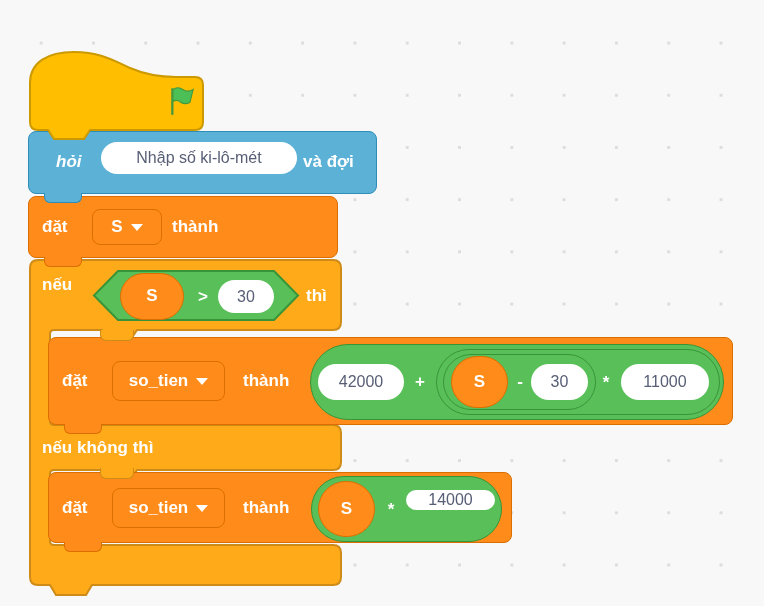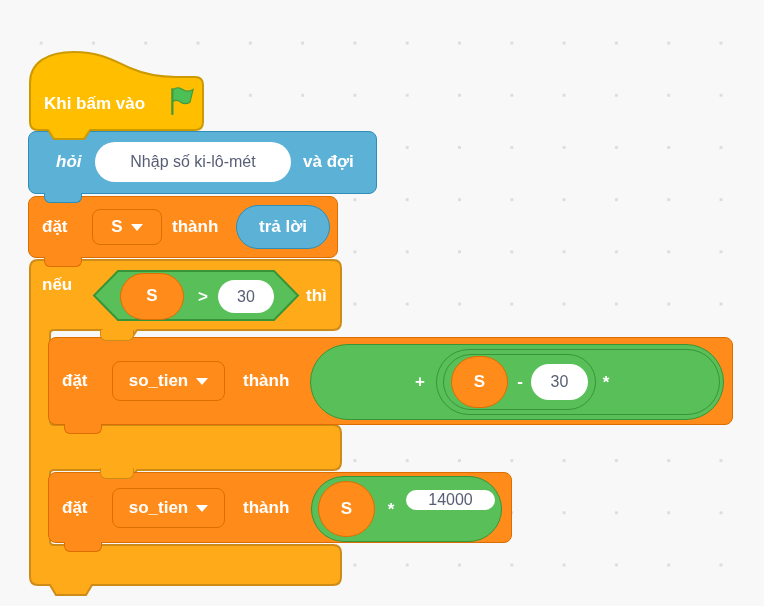--- a/index.html
+++ b/index.html
@@ -129,20 +129,21 @@
          L 305 167 Q 313 167 313 175 L 313 204 Q 313 212 305 212
          L 109 212 L 103 221 L 80 221 L 74 212
          L 26 212 Q 22 212 22 216 L 22 283 Q 22 287 26 287
          L 305 287 Q 313 287 313 295 L 313 319 Q 313 327 305 327
          L 64 327 L 58 337 L 28 337 L 22 327
          L 10 327 Q 2 327 2 319 L 2 10 Q 2 2 10 2 Z" fill="#FFAB19" stroke="#CF8B17" stroke-width="2"></path>
   </svg>
 
   <span class="lbl" style="left:42px;top:275px;z-index:2;">nếu</span>
   <span class="lbl" style="left:306px;top:286px;z-index:2;">thì</span>
+  <span class="lbl" style="left:42px;top:438px;z-index:2;">nếu không thì</span>
 
   <svg class="abs" style="left:92px;top:269px;z-index:2;" width="208" height="53" viewBox="0 0 208 53">
     <path d="M 26 2 L 182 2 L 206 26.5 L 182 51 L 26 51 L 2 26.5 Z" fill="#59C059" stroke="#389438" stroke-width="2"></path>
   </svg>
   <div class="pill-var" style="left:120px;top:272.5px;width:64px;height:47px;z-index:3;border-radius:24px;">
     <span>S</span>
   </div>
   <span class="op" style="left:192px;top:287px;width:22px;z-index:3;">&gt;</span>
   <div class="pill-white" style="left:218px;top:280px;width:56px;height:33px;z-index:3;">
     <span>30</span>
@@ -150,71 +151,73 @@
 
   <div class="bump" style="left:100px;top:330px;"></div>
   <div class="bump" style="left:100px;top:468px;"></div>
 
   <svg class="abs" style="left:28px;top:48px;z-index:7;" width="180" height="95" viewBox="0 0 180 95">
     <path d="M 2 35 C 2 14 20 4 46 4 C 74 4 88 14 102 20 C 116 26 134 29 148 29
          L 167 29 Q 175 29 175 37 L 175 74 Q 175 82 167 82
          L 62 82 L 56 91 L 26 91 L 20 82
          L 10 82 Q 2 82 2 74 Z" fill="#FFBF00" stroke="#CC9900" stroke-width="2"></path>
   </svg>
-  <span class="lbl" style="left:44px;top:94px;z-index:8;">Khi bấm vào</span>
   <svg class="abs" style="left:167px;top:86px;z-index:8;" width="28" height="30" viewBox="0 0 24 26">
     <path d="M3.5 2 L5.5 2 L5.5 25 L3.5 25 Z" fill="#45993D"></path>
     <path d="M5 3 C 8 1 11 1.2 13.5 3 C 16 4.8 19.5 4.8 22.5 3 L 19.8 14
              C 17 15.8 14 15.6 11.5 13.8 C 9 12 7 12.2 5 13.4 Z" fill="#4CBF56" stroke="#45993D" stroke-width="1"></path>
   </svg>
 
   <div class="block b-sense" style="left:28px;top:131px;width:349px;height:63px;z-index:6;">
     <div class="tab tab-sense" style="left:15px;bottom:-9.5px;"></div>
   </div>
   <span class="lbl" style="left:56px;top:152px;z-index:6;font-style:italic;">hỏi</span>
-  <div class="pill-white" style="left:95px;top:142px;width:196px;height:40px;border-radius:20px;z-index:6;">
+  <div class="pill-white" style="left:101px;top:142px;width:196px;height:32px;border-radius:20px;z-index:6;">
     <span>Nhập số ki-lô-mét</span>
   </div>
   <span class="lbl" style="left:303px;top:152px;z-index:6;">và đợi</span>
 
   <div class="block b-var" style="left:28px;top:196px;width:310px;height:62px;z-index:5;">
     <div class="tab tab-var" style="left:15px;bottom:-9.5px;"></div>
   </div>
   <span class="lbl" style="left:42px;top:217px;z-index:5;">đặt</span>
   <div class="dd" style="left:92px;top:209px;width:70px;height:36px;z-index:5;">
     <span>S</span>
     <span class="caret"></span>
   </div>
   <span class="lbl" style="left:172px;top:217px;z-index:5;">thành</span>
-  <div class="reporter-sense" style="left:236px;top:205px;width:94px;height:44px;z-index:5;">
-    <span>trả lời</span>
-  </div>
 
   <div class="block b-var" style="left:48px;top:337px;width:685px;height:88px;z-index:2;">
     <div class="tab tab-var" style="left:15px;bottom:-9.5px;"></div>
   </div>
   <span class="lbl" style="left:62px;top:371px;z-index:3;">đặt</span>
   <div class="dd" style="left:112px;top:361px;width:113px;height:40px;z-index:3;">
     <span>so_tien</span>
     <span class="caret"></span>
   </div>
   <span class="lbl" style="left:243px;top:371px;z-index:3;">thành</span>
 
   <div class="oval-green" style="left:310px;top:344px;width:414px;height:76px;z-index:3;"></div>
+  <div class="pill-white" style="left:318px;top:364px;width:86px;height:36px;z-index:4;">
+    <span>42000</span>
+  </div>
   <span class="op" style="left:408px;top:372px;width:24px;z-index:4;">+</span>
   <div class="oval-green" style="left:436px;top:349px;width:284px;height:66px;border-radius:33px;z-index:4;"></div>
   <div class="oval-green" style="left:443px;top:354px;width:153px;height:56px;border-radius:28px;z-index:5;"></div>
   <div class="pill-var" style="left:451px;top:356px;width:57px;height:52px;z-index:6;">
     <span>S</span>
   </div>
   <span class="op" style="left:510px;top:372px;width:20px;z-index:6;">-</span>
   <div class="pill-white" style="left:531px;top:364px;width:57px;height:36px;z-index:6;">
     <span>30</span>
   </div>
   <span class="op" style="left:596px;top:373px;width:20px;z-index:5;">*</span>
+  <div class="pill-white" style="left:621px;top:364px;width:88px;height:36px;z-index:5;">
+    <span>11000</span>
+  </div>
 
   <div class="block b-var" style="left:48px;top:472px;width:464px;height:71px;z-index:2;">
     <div class="tab tab-var" style="left:15px;bottom:-9.5px;"></div>
   </div>
   <span class="lbl" style="left:62px;top:498px;z-index:3;">đặt</span>
   <div class="dd" style="left:112px;top:488px;width:113px;height:40px;z-index:3;">
     <span>so_tien</span>
     <span class="caret"></span>
   </div>
   <span class="lbl" style="left:243px;top:498px;z-index:3;">thành</span>

